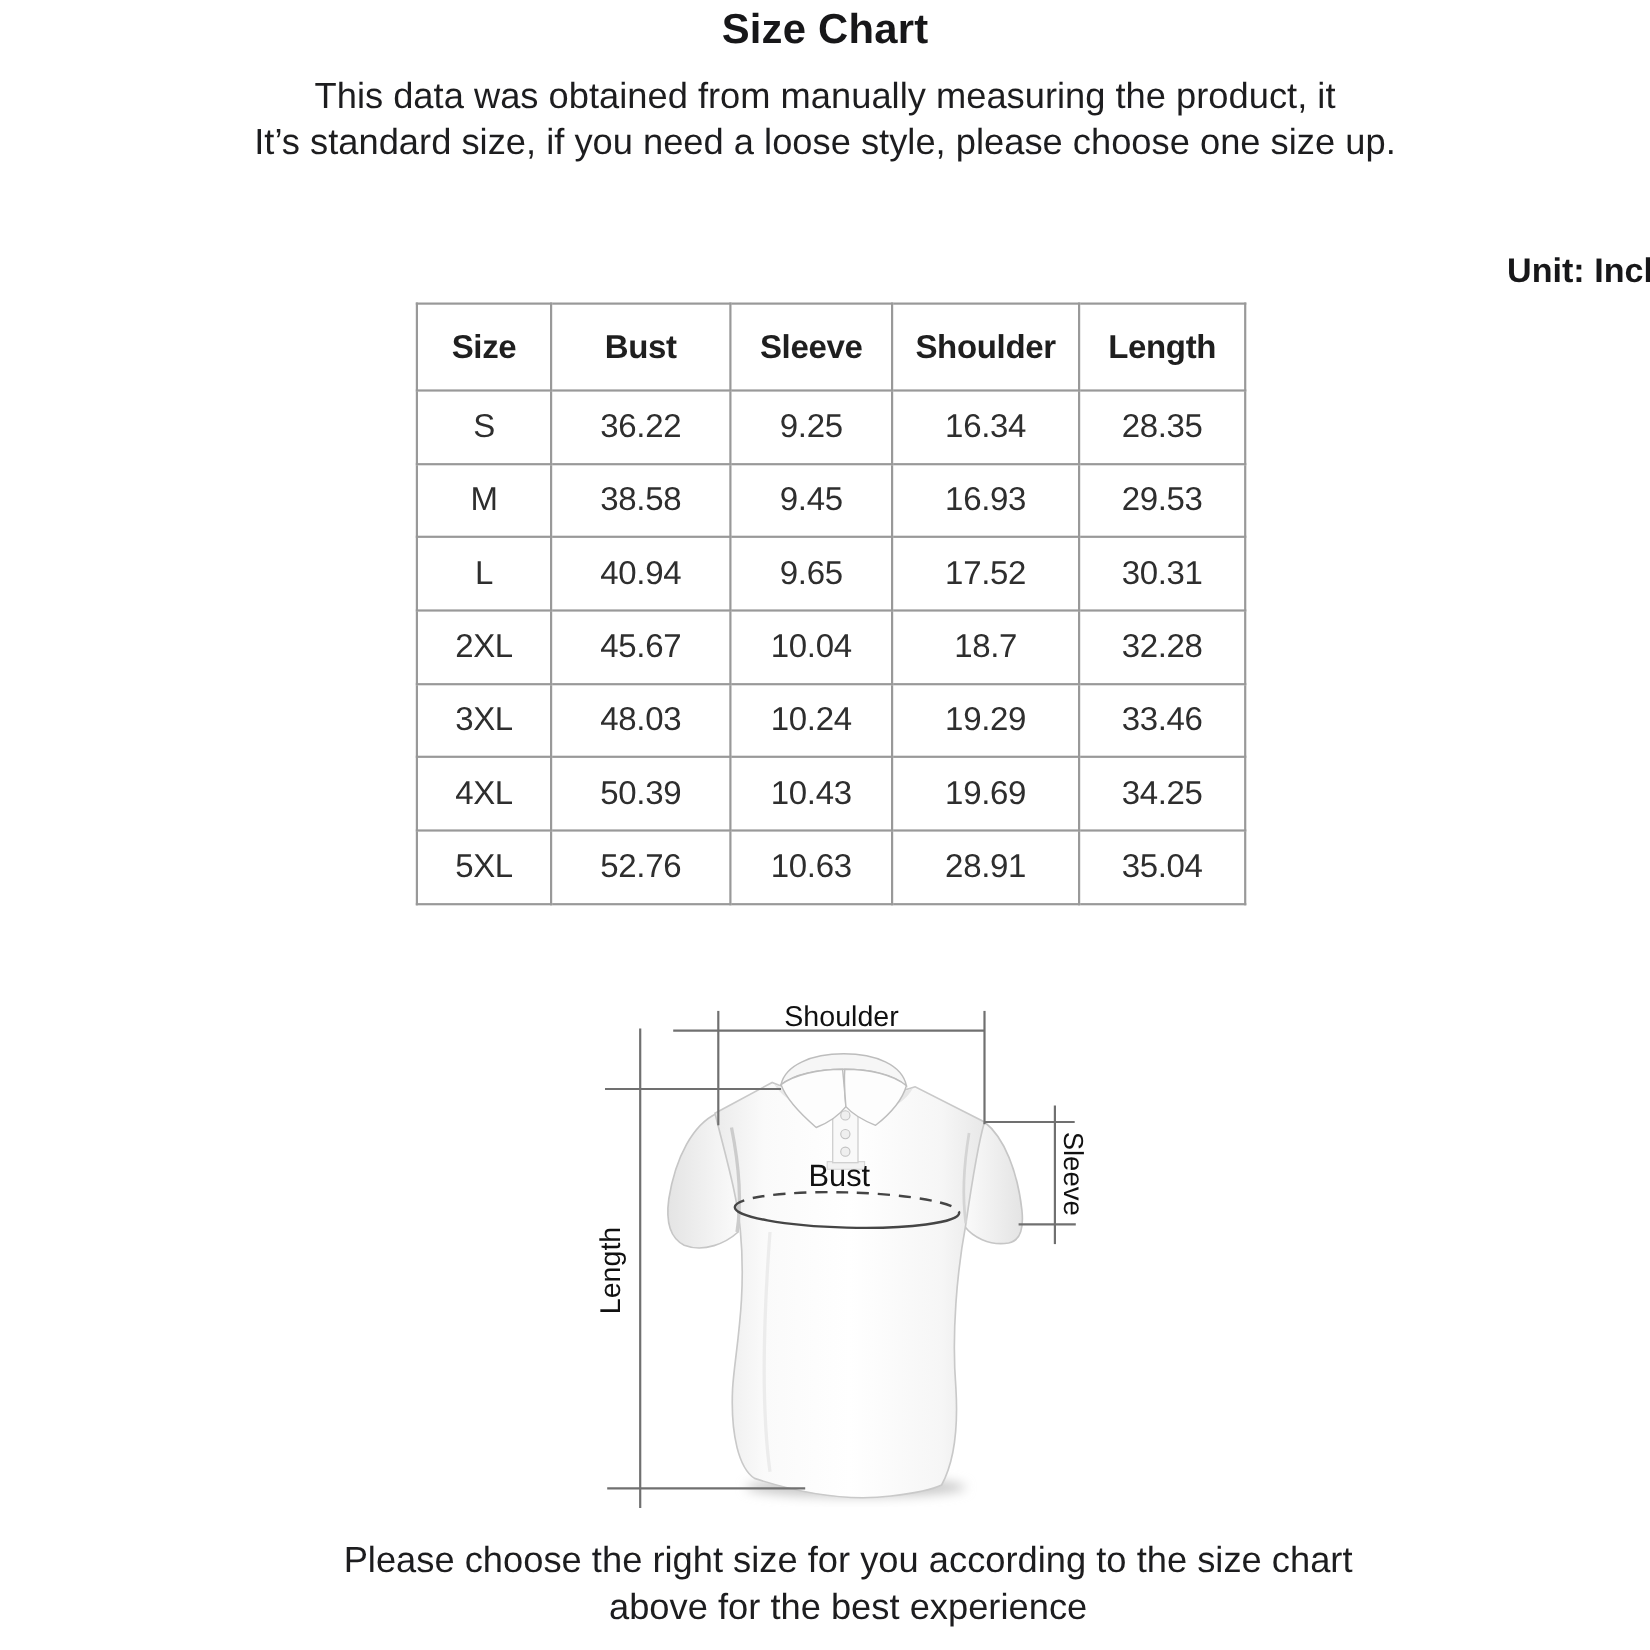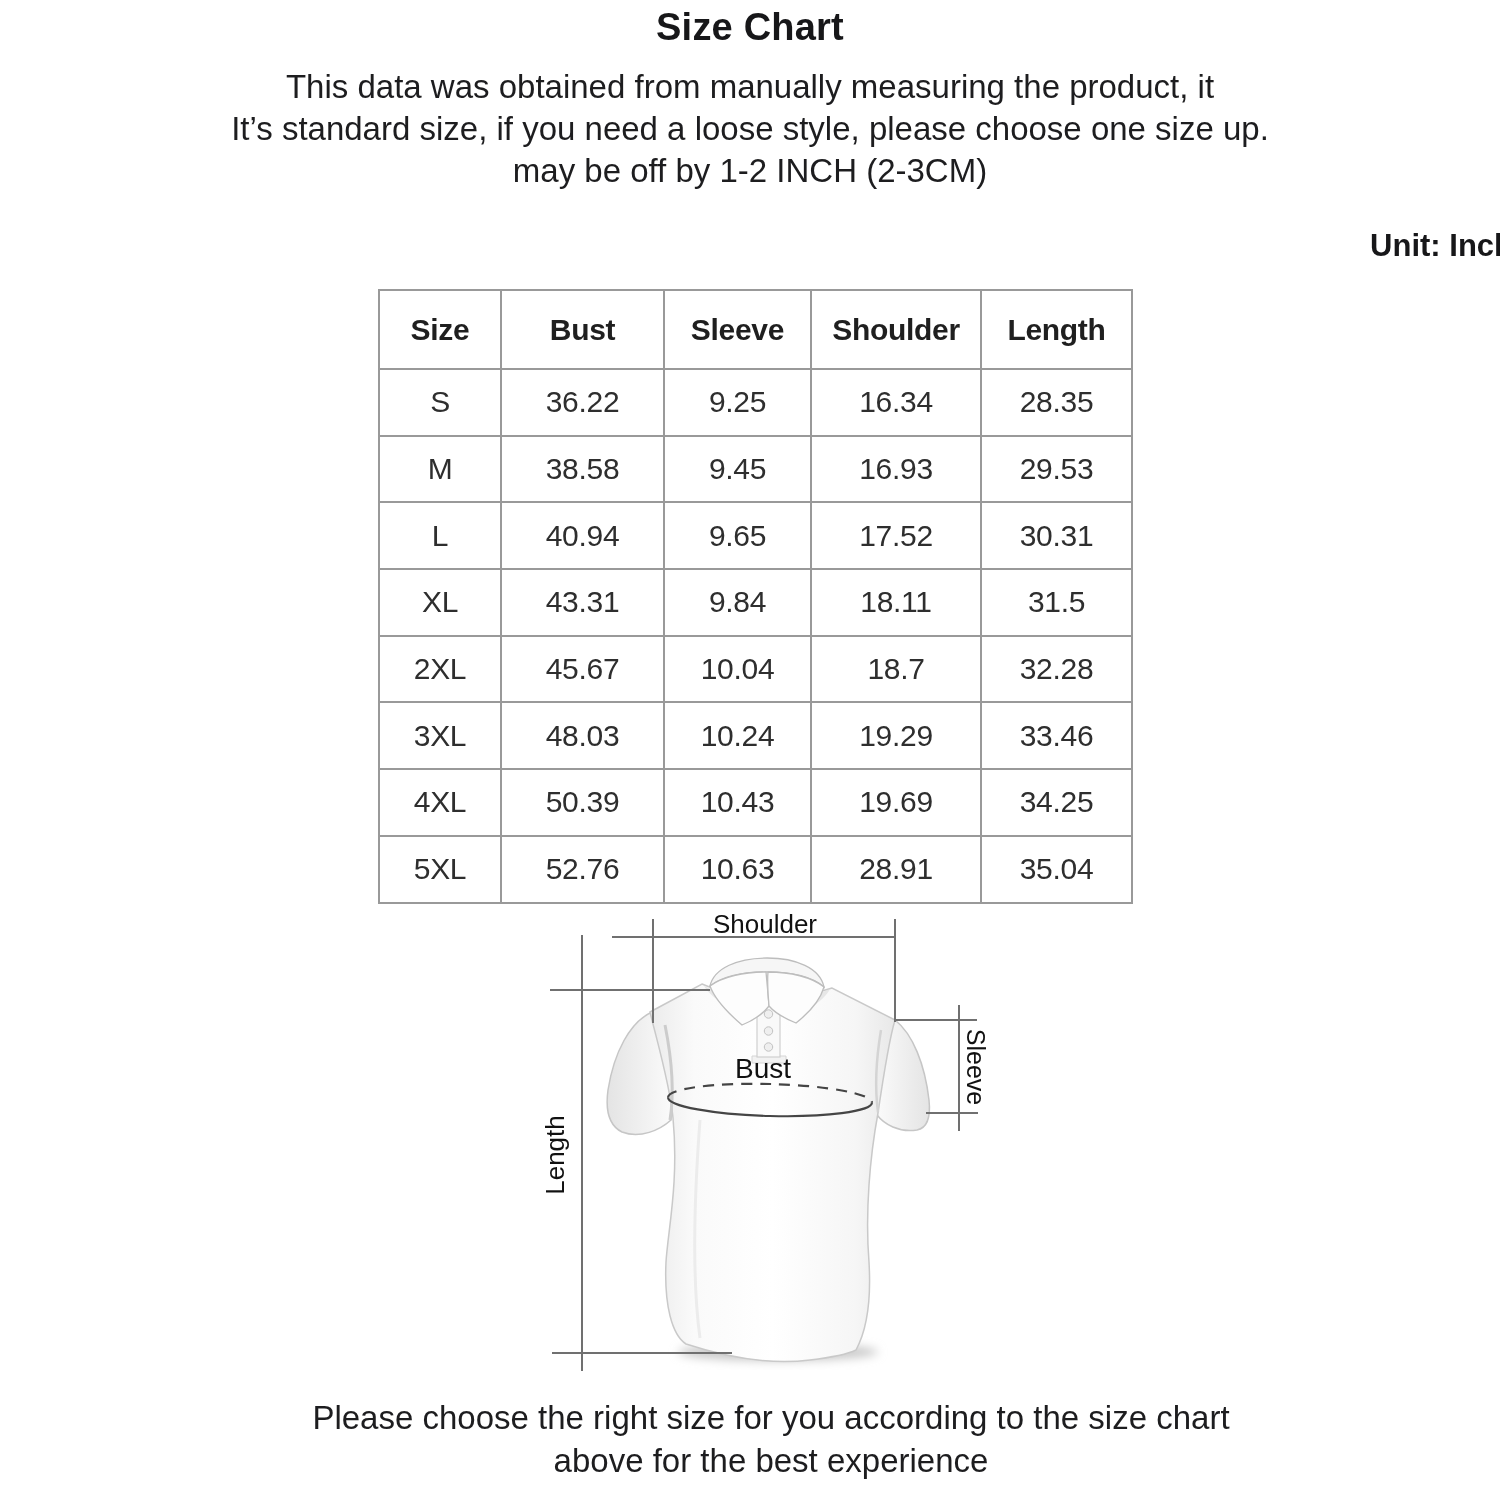--- a/index.html
+++ b/index.html
@@ -37,21 +37,21 @@
     position: absolute;
     top: 215px; left: 0; width: 1500px;
     margin: 13px;
     text-align: right;
     font-size: 31px;
     font-weight: 700;
     color: #171719;
   }
   table.size-table {
     position: absolute;
-    left: 378px; top: 289px;
+    left: 378px; top: 275px;
     width: 753px;
     border-collapse: collapse;
     table-layout: fixed;
   }
   table.size-table th, table.size-table td {
     border: 2px solid #999999;
     text-align: center;
     vertical-align: middle;
     padding: 0;
     letter-spacing: -0.3px;
@@ -85,21 +85,20 @@
 </head>
 <body>
 
 <div class="page">
 
   <h1 class="page-title">Size Chart</h1>
 
   <p class="size-note">
     <span>This data was obtained from manually measuring the product, it</span>
     <span>It’s standard size, if you need a loose style, please choose one size up.</span>
-    <span>may be off by 1-2 INCH (2-3CM)</span>
   </p>
 
   <h2 class="unit-label">Unit: Inch</h2>
 
   <table class="size-table">
     <colgroup>
       <col style="width:122px">
         <col style="width:163px">
         <col style="width:147px">
         <col style="width:170px">
@@ -128,27 +127,20 @@
         <td>9.45</td>
         <td>16.93</td>
         <td>29.53</td>
       </tr>
       <tr>
         <td>L</td>
         <td>40.94</td>
         <td>9.65</td>
         <td>17.52</td>
         <td>30.31</td>
-      </tr>
-      <tr>
-        <td>XL</td>
-        <td>43.31</td>
-        <td>9.84</td>
-        <td>18.11</td>
-        <td>31.5</td>
       </tr>
       <tr>
         <td>2XL</td>
         <td>45.67</td>
         <td>10.04</td>
         <td>18.7</td>
         <td>32.28</td>
       </tr>
       <tr>
         <td>3XL</td>

